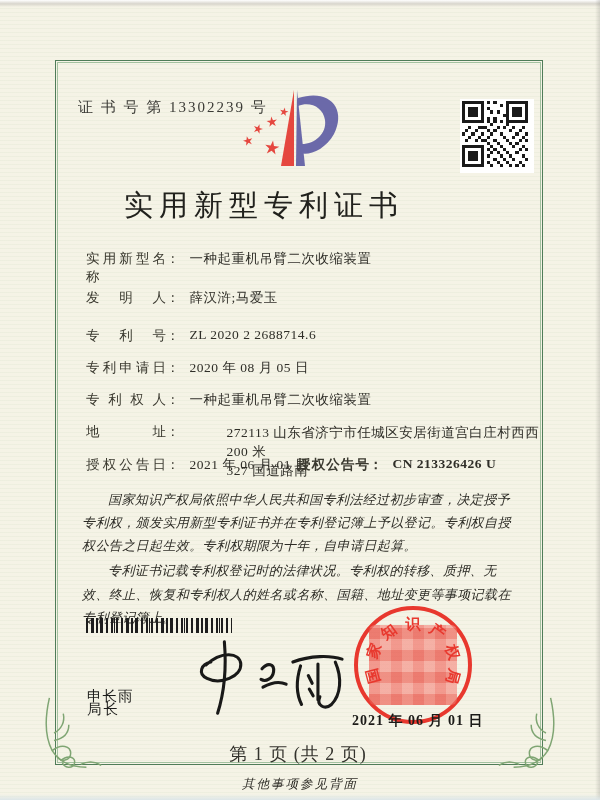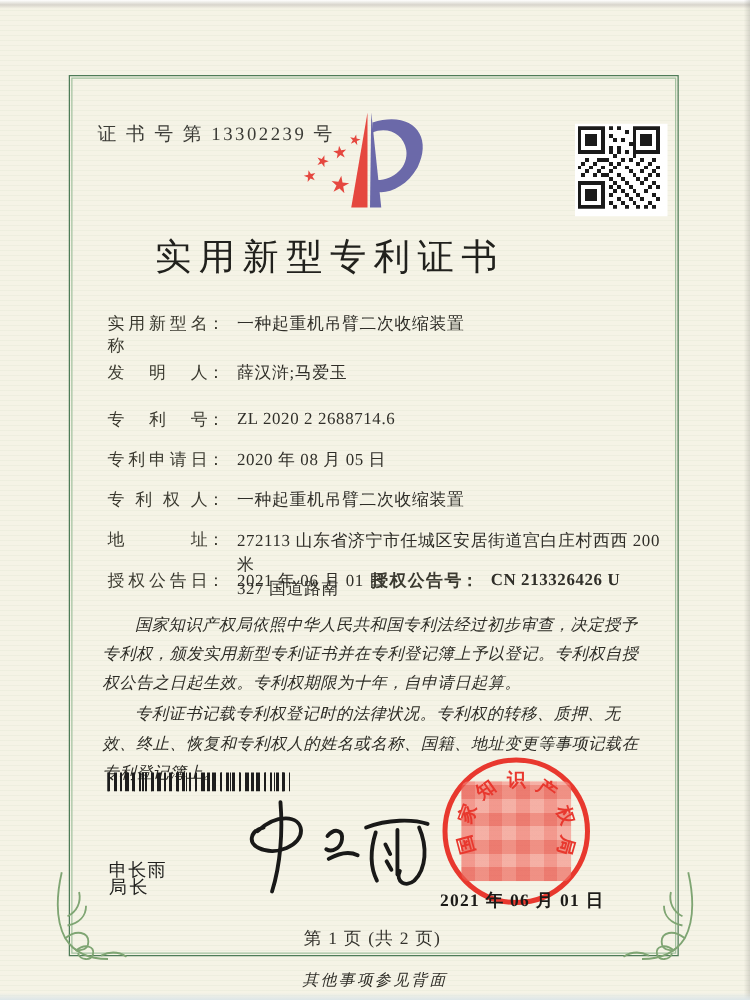--- a/index.html
+++ b/index.html
@@ -25,21 +25,21 @@
   .logo{position:absolute;left:237px;top:82px;width:126px;height:98px;}
   .qr{position:absolute;left:460px;top:99px;width:70px;height:70px;background:#fff;padding:2px;}
   .title{position:absolute;left:0;top:186px;width:528px;text-align:center;
     font-size:29px;letter-spacing:6px;color:#21211d;font-weight:500;}
   .content{position:absolute;left:86px;top:0;width:456px;}
   .frow{position:absolute;left:0;width:456px;font-size:13.5px;color:#33322c;display:flex;}
   .flabel{display:inline-block;width:80px;text-align:justify;text-align-last:justify;
     color:#3a392f;flex:none;}
   .fcolon{flex:none;color:#3a392f;}
   .fvalue{margin-left:10px;letter-spacing:0.5px;color:#2f2e28;}
-  .fvalue .vline{display:block;line-height:19px;}
+  .fvalue .vline{display:block;line-height:19px;margin-left:37px;}
   .grant-no-pair{position:absolute;left:211px;top:0;display:flex;font-weight:bold;}
   .grant-no-pair .flabel{width:72px;}
   .paras{position:absolute;left:80px;top:486px;width:442px;
     font-size:13px;line-height:1.78;color:#2d2c26;font-style:italic;letter-spacing:0.4px;}
   .paras p{margin:2px;text-indent:2em;}
   .barcode{position:absolute;left:86px;top:618px;width:146px;height:15px;
     background:
       repeating-linear-gradient(90deg,#1d1d1d 0 2px,transparent 2px 5px),
       repeating-linear-gradient(90deg,#1d1d1d 0 1px,transparent 1px 7px);}
   .sig-role{position:absolute;left:87px;top:660px;font-size:14.5px;color:#1e1e1c;
@@ -58,21 +58,21 @@
   .rc0{transform:translate(-50%,-50%) rotate(-105deg) translateY(-41px);}
   .rc1{transform:translate(-50%,-50%) rotate(-70deg) translateY(-41px);}
   .rc2{transform:translate(-50%,-50%) rotate(-36deg) translateY(-41px);}
   .rc3{transform:translate(-50%,-50%) rotate(0deg) translateY(-41px);}
   .rc4{transform:translate(-50%,-50%) rotate(36deg) translateY(-41px);}
   .rc5{transform:translate(-50%,-50%) rotate(72deg) translateY(-41px);}
   .rc6{transform:translate(-50%,-50%) rotate(106deg) translateY(-41px);}
   .seal-date{position:absolute;left:352px;top:712px;width:140px;font-size:14px;font-weight:600;
     letter-spacing:1px;color:#1c1b18;}
   .page-info{position:absolute;left:55px;top:742px;width:486px;text-align:center;
-    font-size:14px;color:#33322c;letter-spacing:1px;}
+    font-size:18px;color:#33322c;letter-spacing:1px;}
   .back-note{position:absolute;left:0;top:776px;width:600px;text-align:center;
     font-size:12.5px;font-style:italic;color:#2e2d27;letter-spacing:2px;}
   .flourish{position:absolute;width:74px;height:74px;}
   .flourish-left{left:42px;top:696px;}
   .flourish-right{left:484px;top:696px;transform:scaleX(-1);}
 </style>
 </head>
 <body>
 
 <div class="page">

